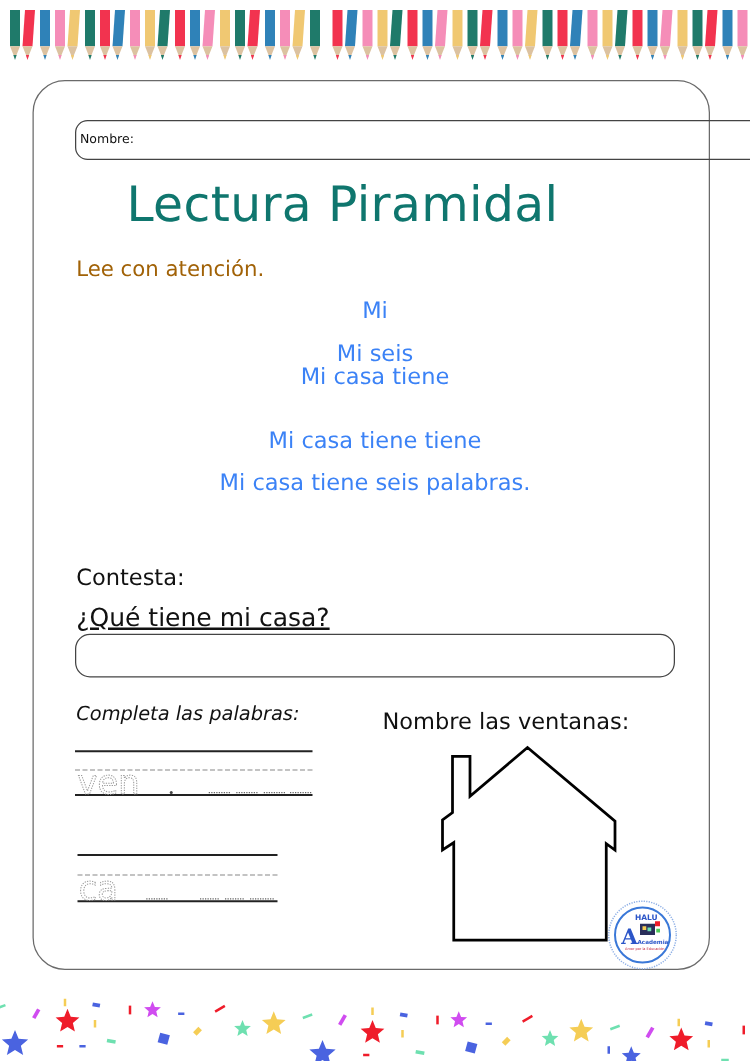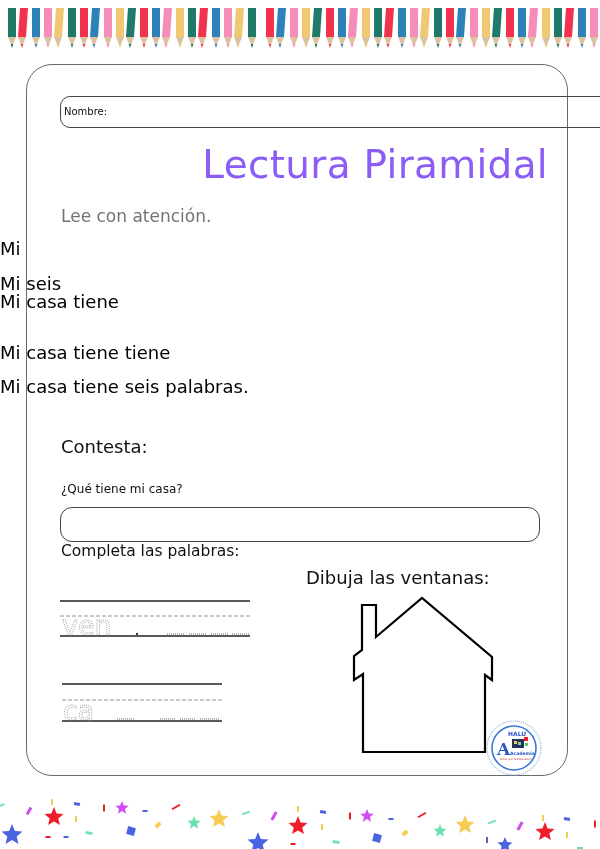--- a/index.html
+++ b/index.html
@@ -16,38 +16,38 @@
     box-sizing:border-box;
   }
   .name-box {
     position:absolute; left:60px; top:96px; width:552px; height:32px;
     border:1.3px solid #444; border-radius:10px; box-sizing:border-box;
   }
   .name-label {
     position:absolute; left:3px; top:9px; font-size:10px; color:#111;
   }
   .title {
-    position:absolute; left:0; top:142px; width:548px; text-align:right;
-    font-size:39px; color:#8b5cf6; letter-spacing:0.3px;
+    position:absolute; left:0; top:142px; width:548px; text-align:center;
+    font-size:39px; color:#0f766e; letter-spacing:0.3px;
   }
   .instr {
-    position:absolute; left:61px; top:206px; font-size:17px; color:#737373;
+    position:absolute; left:61px; top:206px; font-size:17px; color:#a16207;
   }
   .pyr-line {
-    position:absolute; left:0; width:600px; text-align:left;
-    font-size:18px; color:#000000;
-  }
-  .contesta { position:absolute; left:61px; top:436px; font-size:18px; }
-  .question { position:absolute; left:61px; top:482px; font-size:12px; }
+    position:absolute; left:0; width:600px; text-align:center;
+    font-size:18px; color:#3b82f6;
+  }
+  .contesta { position:absolute; left:61px; top:452px; font-size:18px; }
+  .question { position:absolute; left:61px; top:482px; font-size:20px;text-decoration:underline; }
   .answer-box {
     position:absolute; left:60px; top:507px; width:480px; height:35px;
     border:1.3px solid #444; border-radius:12px; box-sizing:border-box;
     background:transparent;
   }
-  .complete-label { position:absolute; left:61px; top:542px; font-size:15.5px; }
+  .complete-label { position:absolute; left:61px; top:562px; font-size:15.5px;font-style:italic; }
   .draw-label { position:absolute; left:306px; top:567px; font-size:18px; }
   .tracing { position:absolute; left:0; top:0; width:600px; height:849px; pointer-events:none; }
   .tracing .hit { pointer-events:auto; }
   .house { position:absolute; left:0; top:0; width:600px; height:849px; pointer-events:none; }
   .logo { position:absolute; left:486px; top:720px; width:56px; height:56px; }
   .confetti { position:absolute; left:0; top:790px; width:600px; height:59px; }
 </style>
 </head>
 <body>
 
@@ -218,21 +218,21 @@
 <div class="pyr-line" style="top:342px">Mi casa tiene tiene</div>
 <div class="pyr-line" style="top:376px">Mi casa tiene seis palabras.</div>
 
 <div class="contesta">Contesta:</div>
 <div class="question">¿Qué tiene mi casa?</div>
 <div class="answer-box">
   <span></span>
 </div>
 
 <div class="complete-label">Completa las palabras:</div>
-<div class="draw-label">Dibuja las ventanas:</div>
+<div class="draw-label">Nombre las ventanas:</div>
 
 <svg class="tracing" viewBox="0 0 600 849">
   <g class="hit">
     <line x1="60" y1="601" x2="250" y2="601" stroke="#222" stroke-width="1.6"></line>
     <line x1="60" y1="616" x2="250" y2="616" stroke="#888" stroke-width="0.9" stroke-dasharray="4,2"></line>
     <line x1="60" y1="636" x2="250" y2="636" stroke="#222" stroke-width="1.6"></line>
     <text x="62" y="635" font-family="'DejaVu Sans', sans-serif" font-size="27" fill="none" stroke="#999" stroke-width="0.8" stroke-dasharray="1,1">ven</text>
     <circle cx="137" cy="634" r="1.2" fill="#444"></circle>
     <line x1="167" y1="634" x2="185" y2="634" stroke="#666" stroke-width="1" stroke-dasharray="1,1"></line>
     <line x1="189" y1="634" x2="207" y2="634" stroke="#666" stroke-width="1" stroke-dasharray="1,1"></line>

